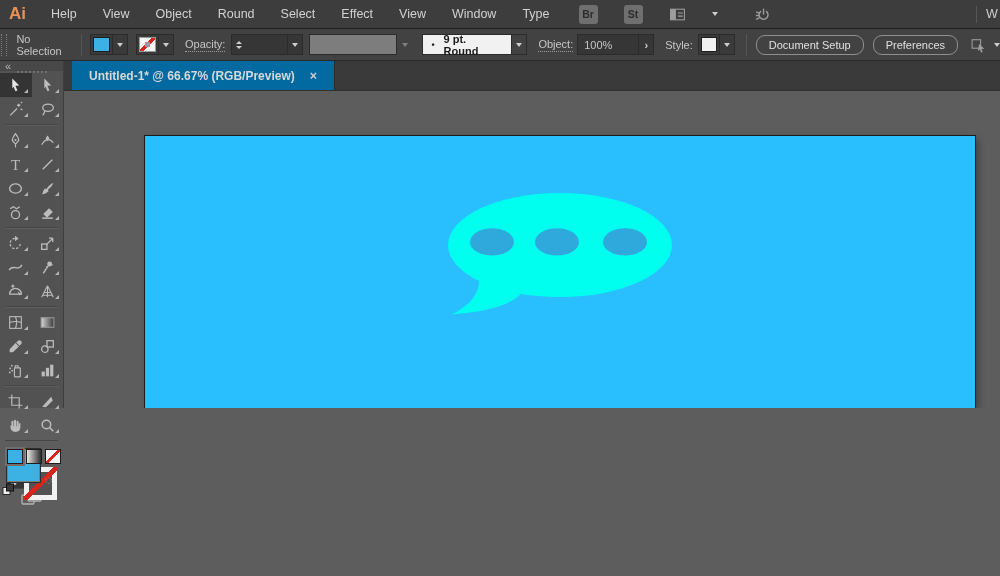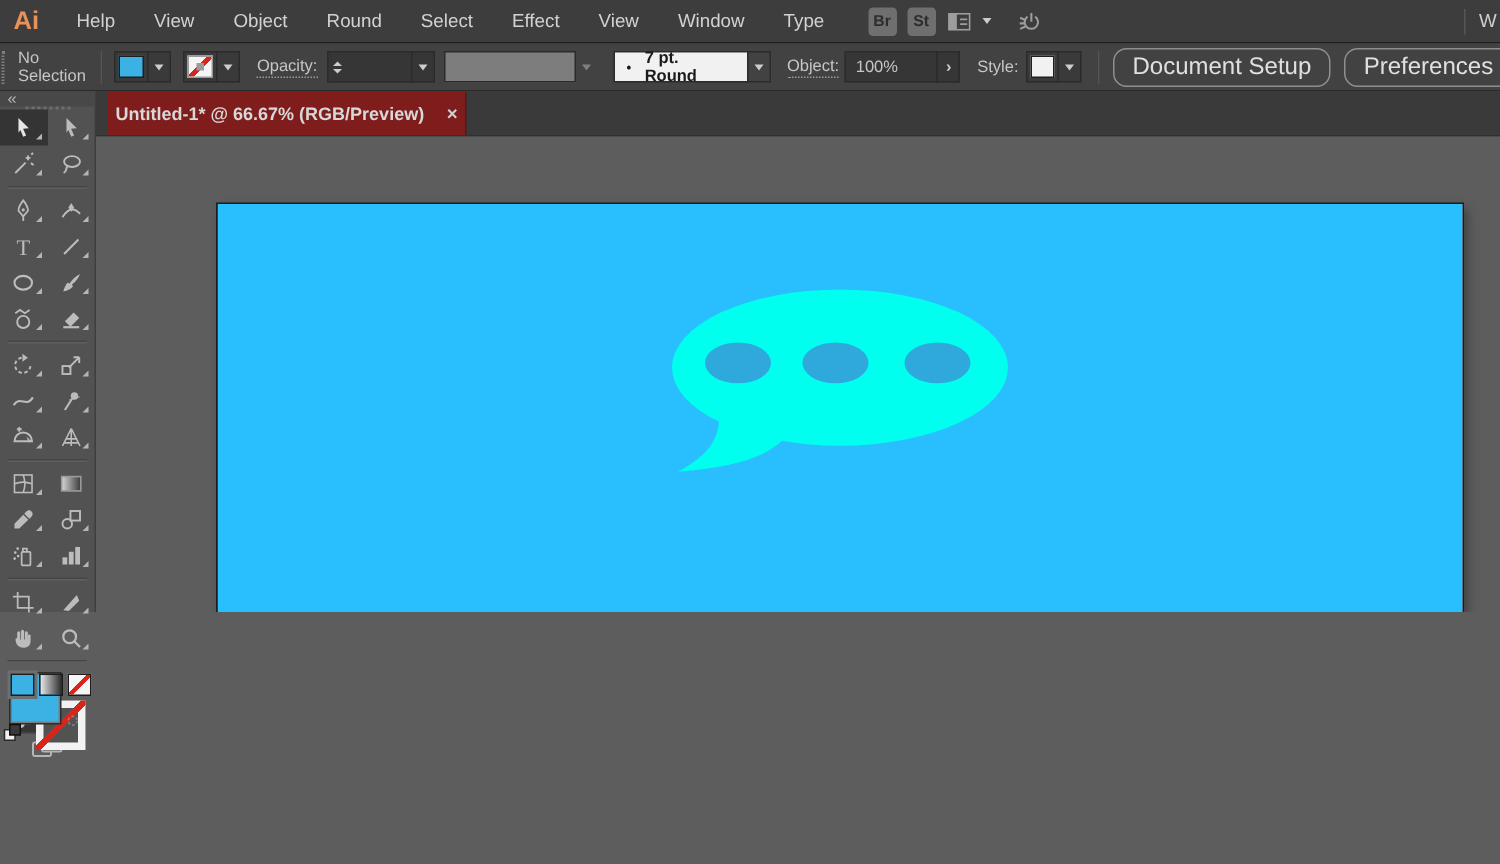--- a/index.html
+++ b/index.html
@@ -5,21 +5,21 @@
   * { box-sizing: border-box; margin: 0; padding: 0; }
   html,body { width:1000px; height:576px; overflow:hidden; background:#5d5d5d;
     font-family:"Liberation Sans", sans-serif; }
   .app { width:1000px; height:408px; display:flex; flex-direction:column; }
 
   
   .menubar { height:29px; background:#3d3d3d; border-bottom:1px solid #1f1f1f;
     display:flex; align-items:center; color:#d2d2d2; font-size:12.5px; flex:none; }
   .logo { color:#E89159; font-weight:bold; font-size:17px; padding:0 12px 0 9px; }
   .menu-item { padding:0 13px; cursor:default; }
-  .mb-icons { display:flex; align-items:center; gap:7px; margin-left:16px; }
+  .mb-icons { display:flex; align-items:center; gap:26px; margin-left:16px; }
   .sq-btn { width:19px; height:19px; background:#6f6f6f; color:#2d2d2d; font-size:10.5px;
     font-weight:bold; display:flex; align-items:center; justify-content:center; border-radius:3px; }
   .mb-ic { color:#9d9d9d; display:flex; align-items:center; }
   .workspace { margin-left:auto; display:flex; align-items:center; height:100%; overflow:hidden; }
   .vsep { width:1px; height:17px; background:#575757; margin-right:9px; }
   .ws-label { color:#cfcfcf; width:14px; }
 
   
   .controlbar { height:32px; background:#424242; border-bottom:1px solid #2a2a2a;
     display:flex; align-items:center; font-size:11px; color:#c6c6c6; flex:none; }
@@ -50,21 +50,21 @@
   .brush-chev { opacity:.45; }
   .dd-white { margin-left:10px; height:21px; display:flex; align-items:center; border:1px solid #2b2b2b; }
   .dd-white-body { background:#f1f1f1; color:#1b1b1b; height:100%; width:88px; display:flex;
     align-items:center; gap:9px; padding:0 8px; font-weight:bold; }
   .dot { font-size:9px; }
   .op-well { width:60px; padding-left:6px; }
   .spin-right { width:15px; height:21px; display:flex; align-items:center; justify-content:center;
     border-left:1px solid #2b2b2b; color:#cdcdcd; font-weight:bold; }
   .style-sw { width:16px; height:15px; background:#f1f1f1; border:1px solid #1e1e1e; margin:0 2px; }
   .btn { border:1px solid #8f8f8f; border-radius:9px; padding:3px 12px; color:#e0e0e0;
-    font-size:16px; background:transparent; margin-left:9px; white-space:nowrap; }
+    font-size:11px; background:transparent; margin-left:9px; white-space:nowrap; }
   .ws-switch { display:flex; align-items:center; gap:7px; margin-left:12px; color:#9d9d9d; }
 
   
   .main { flex:1; display:flex; min-height:0; }
 
   
   .toolpanel { width:64px; background:#525252; border-right:1px solid #3e3e3e;
     display:flex; flex-direction:column; flex:none; }
   .tp-head { height:14px; background:#484848; color:#b9b9b9; font-size:11px; line-height:10px;
     padding-left:5px; letter-spacing:-1px; }
@@ -103,22 +103,22 @@
   .mode.sel { background:#353535; }
   .mode.dim { opacity:.45; }
   .mode:nth-child(2) { border-left:1px solid #454545; border-right:1px solid #454545; }
 
   .screenmode { flex:1; display:flex; align-items:center; justify-content:center; color:#b5b5b5; }
 
   
   .docarea { flex:1; display:flex; flex-direction:column; min-width:0; }
   .tabbar { height:30px; background:#3a3a3a; border-bottom:1px solid #303030;
     display:flex; flex:none; }
-  .tab { margin-left:8px; background:#7f1d1d; color:#d8d8d8; font-size:12px; font-weight:bold;
-    display:flex; align-items:center; gap:15px; padding:0 5px; border-right:1px solid #2c2c2c; }
+  .tab { margin-left:8px; background:#0369a1; color:#d8d8d8; font-size:12px; font-weight:bold;
+    display:flex; align-items:center; gap:15px; padding:0 17px; border-right:1px solid #2c2c2c; }
   .tab-close { font-size:12.5px; color:#d0d0d0; cursor:default; }
   .pasteboard { flex:1; position:relative; background:#5d5d5d; overflow:hidden; }
   .artboard { position:absolute; left:81px; top:45px; width:830px; bottom:0;
     box-shadow:0 0 0 1px #1c1c1c, 3px 3px 7px rgba(0,0,0,.35); }
   .artboard svg { width:100%; height:100%; display:block; }
 </style>
 </head>
 <body>
 
 <div class="app">
@@ -194,21 +194,21 @@
     <span class="well" style="border:none;background:transparent">
       <span class="brush-gray"></span>
       <span class="chev-cell brush-chev" style="border-left:none">
           <span class="tri-down"></span>
         </span>
     </span>
 
     <span class="dd-white">
       <span class="dd-white-body">
         <span class="dot">•</span>
-        <span>7 pt. Round</span>
+        <span>9 pt. Round</span>
       </span>
       <span class="chev-cell">
           <span class="tri-down"></span>
         </span>
     </span>
 
     <span class="lbl lbl-dotted">Object:</span>
     <span class="well" style="margin-left:4px">
       <span class="op-well">100%</span>
       <span class="spin-right">›</span>

